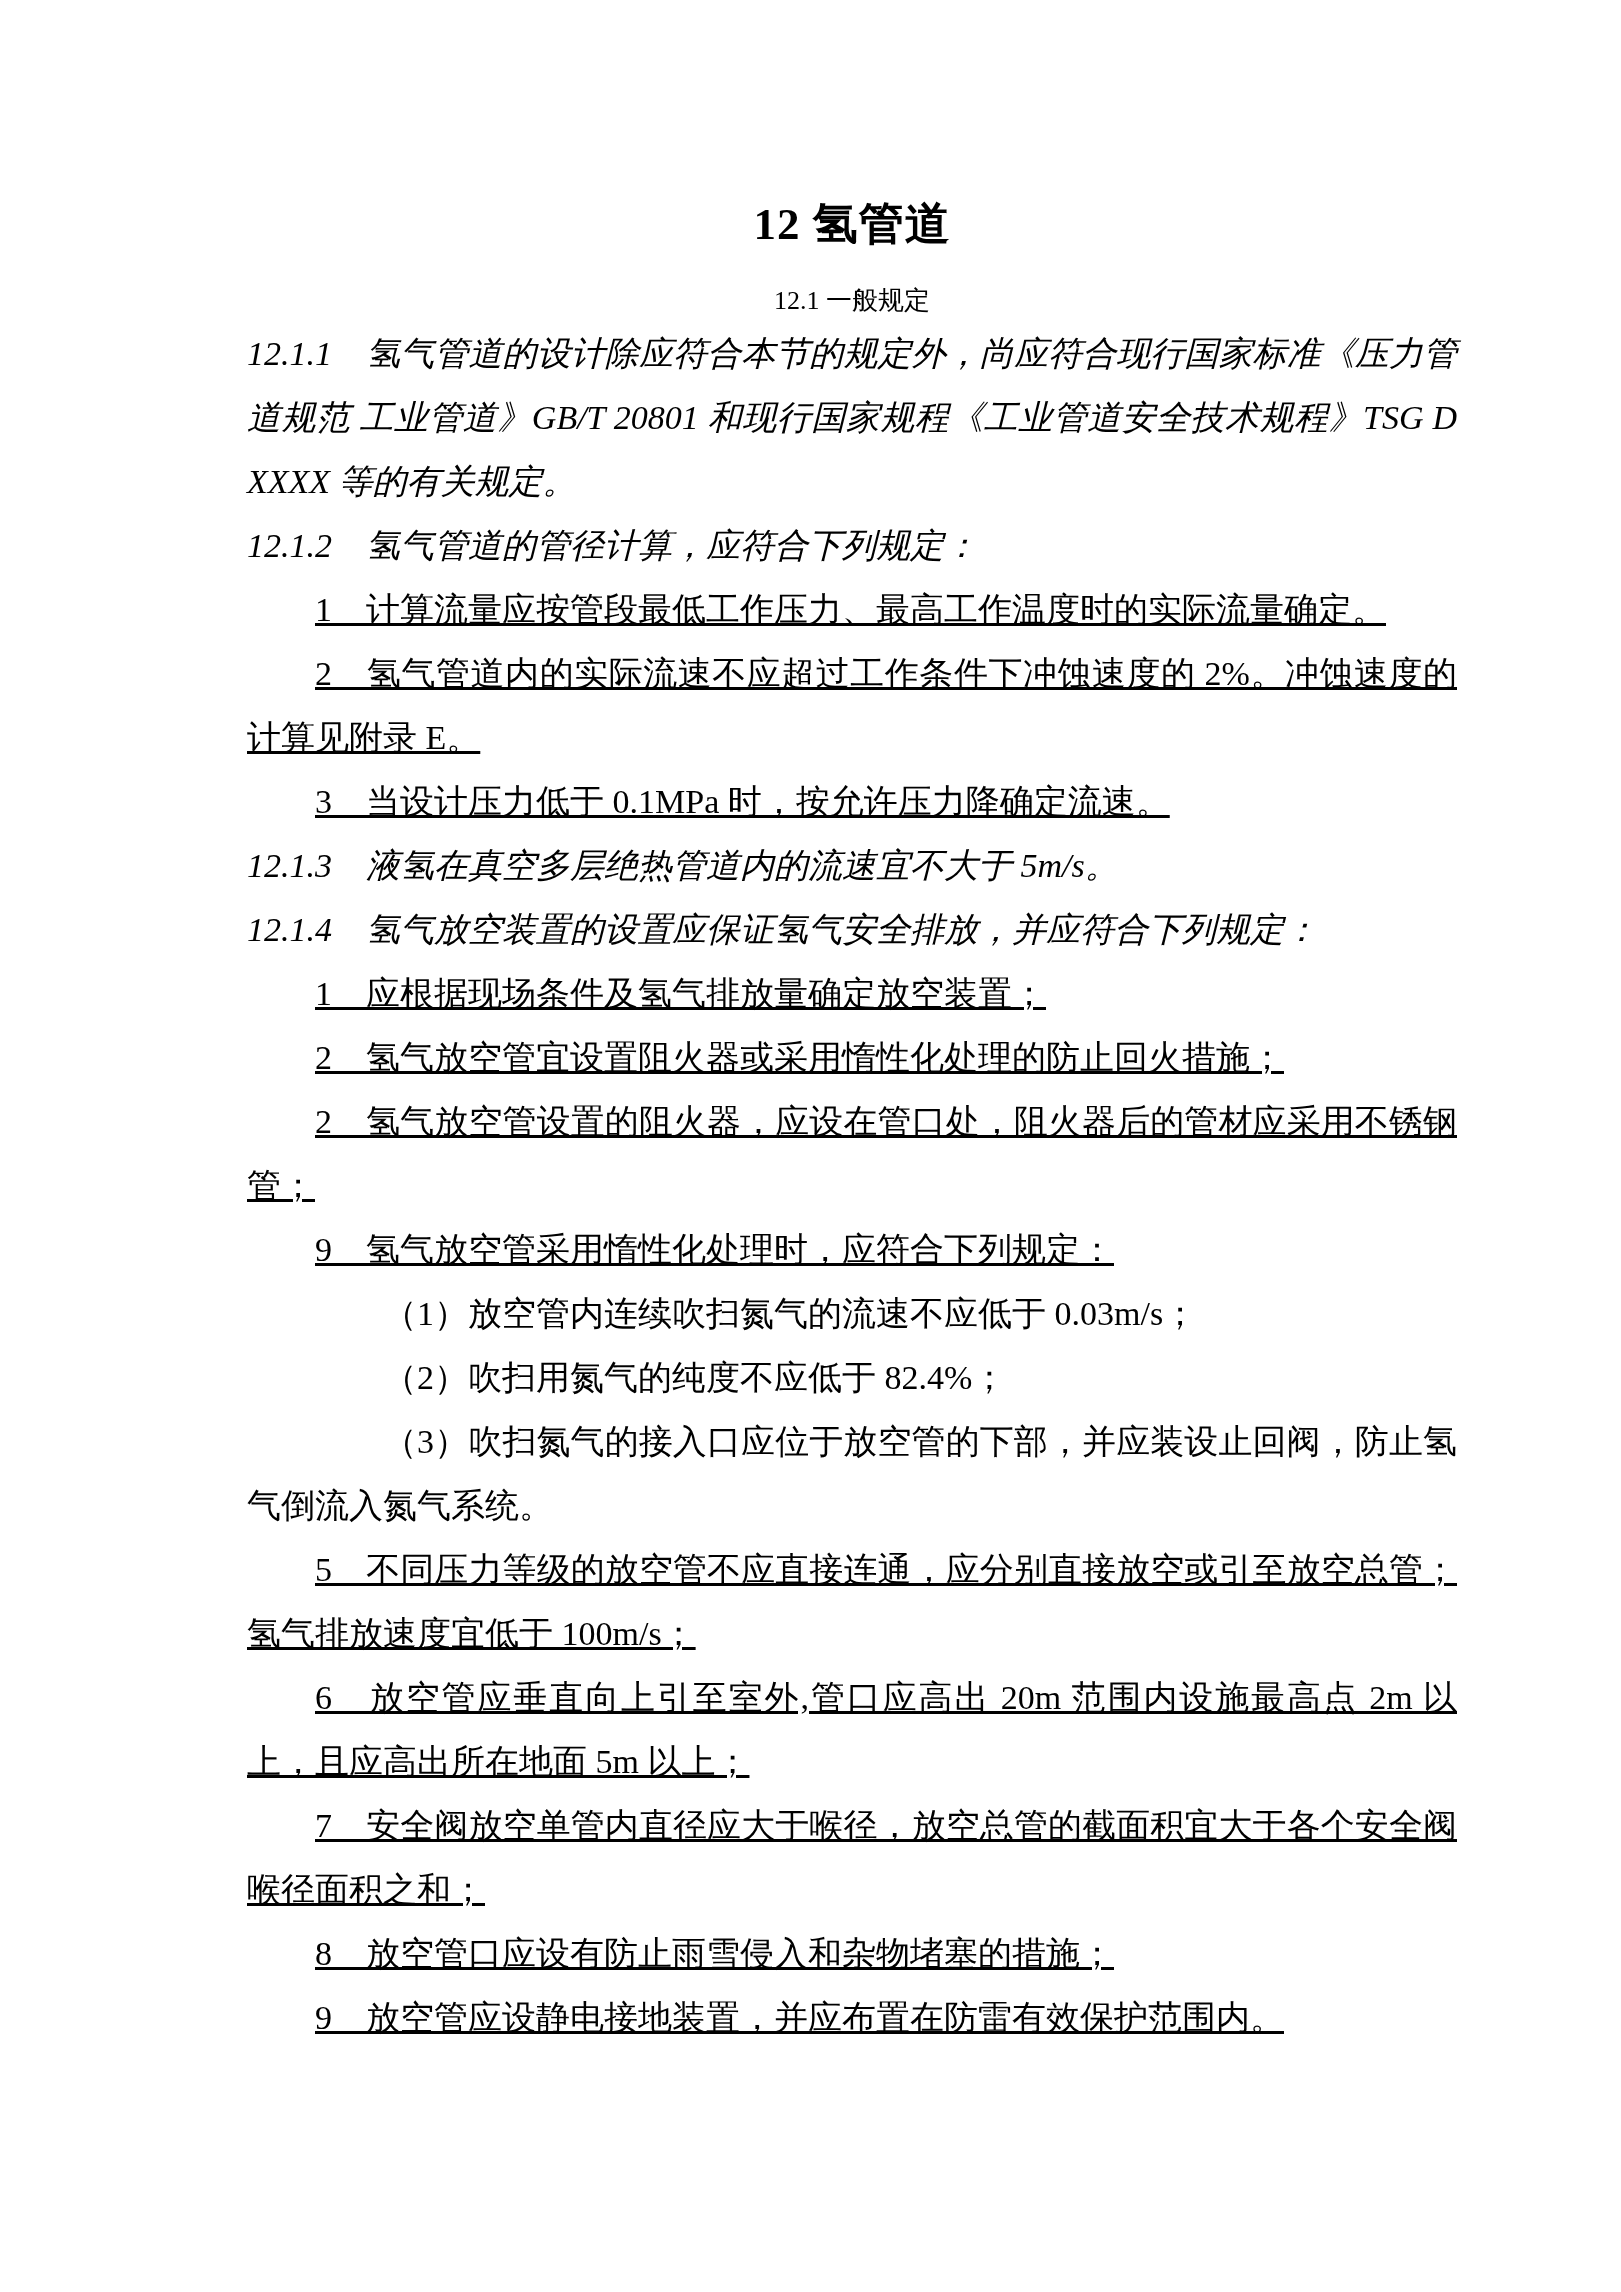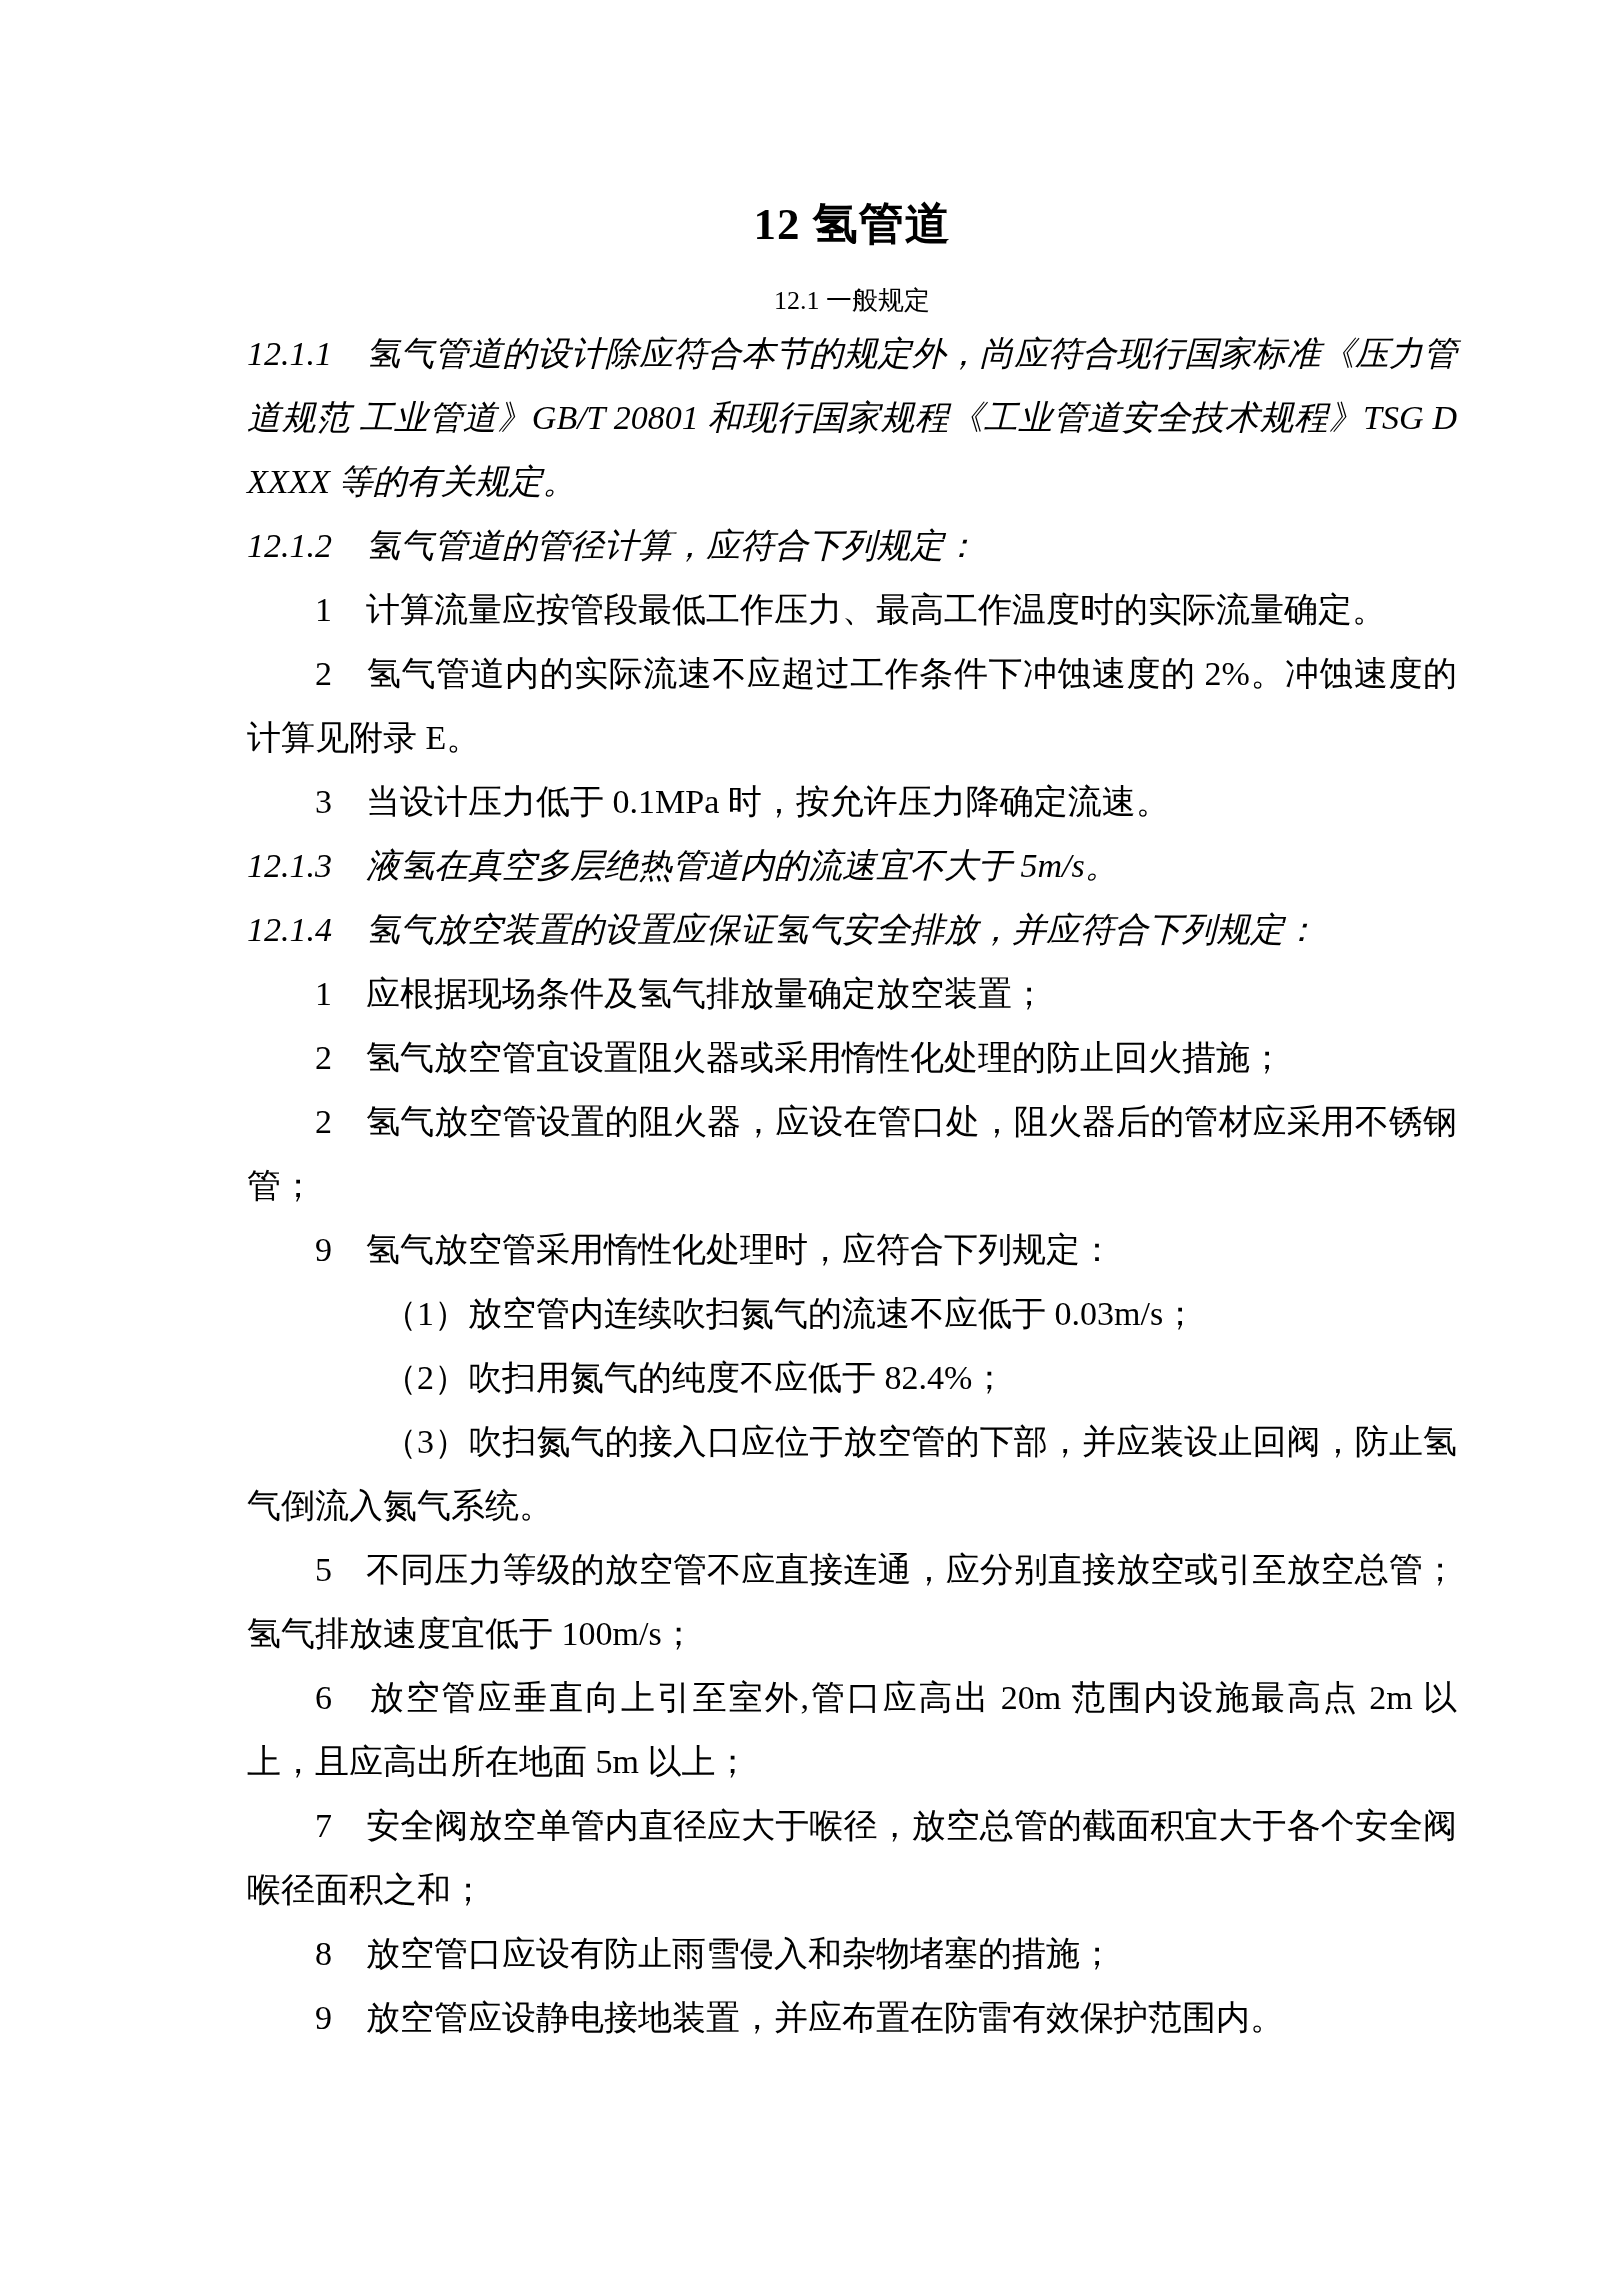--- a/index.html
+++ b/index.html
@@ -41,21 +41,21 @@
     margin-top: 0;
     font-size: 34px;
     line-height: 64px;
     text-align: justify;
   }
   .content p {
     margin: 0;
     padding: 0;
   }
   p.indent-0 { text-indent: 0; font-style: italic; }
-  p.indent-2 { text-indent: 2em; }
+  p.indent-2 { text-indent: 2em; text-decoration: underline; }
   p.indent-4 { text-indent: 4em; }
   .page-number {
     position: absolute;
     left: 0;
     right: 0;
     top: 2123px;
     text-align: right;
     font-size: 29px;
     line-height: 41px;
   }

